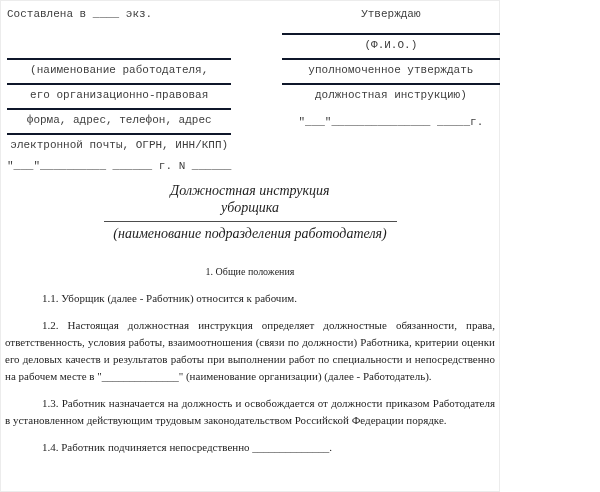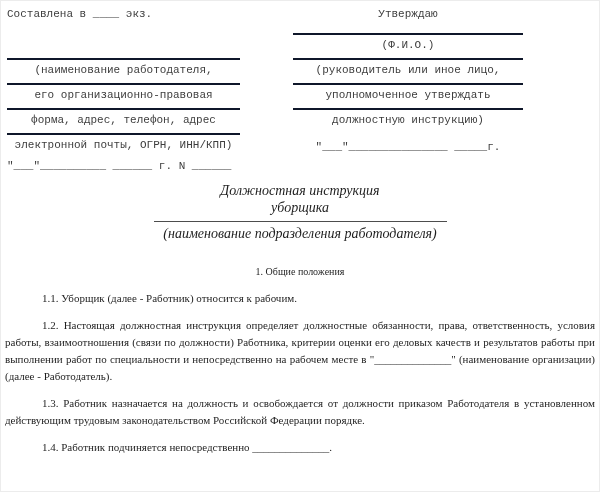--- a/index.html
+++ b/index.html
@@ -1,19 +1,19 @@
 <!DOCTYPE html>
 <html><head>
 <meta charset="utf-8">
 <style>
   * { margin: 0; padding: 0; box-sizing: border-box; }
   html, body { background: #ffffff; }
   .page {
     position: relative;
-    width: 600px;
+    width: 500px;
     height: 492px;
     background: #ffffff;
     color: #1f1f1f;
     font-family: "Liberation Serif", serif;
     overflow: hidden;
     box-shadow: inset 0 0 0 1px #ececec;
   }
   
   .hdr {
     display: flex;
@@ -97,27 +97,24 @@
     </div>
 
     <div class="hcol-gap"></div>
 
     <div class="hcol-right">
       <div class="htop-right">Утверждаю</div>
       <div class="hruled">
         <span>(Ф.И.О.)</span>
       </div>
       <div class="hruled">
-        <span>(руководитель или иное лицо,</span>
-      </div>
-      <div class="hruled">
         <span>уполномоченное утверждать</span>
       </div>
       <div class="hruled">
-        <span>должностную инструкцию)</span>
+        <span>должностная инструкцию)</span>
       </div>
       <div class="hdate-right">"___"_______________ _____г.</div>
     </div>
 
   </div>
 
   <div class="title-block">
     <div>Должностная инструкция</div>
     <div>уборщика</div>
     <div class="title-rule"></div>

